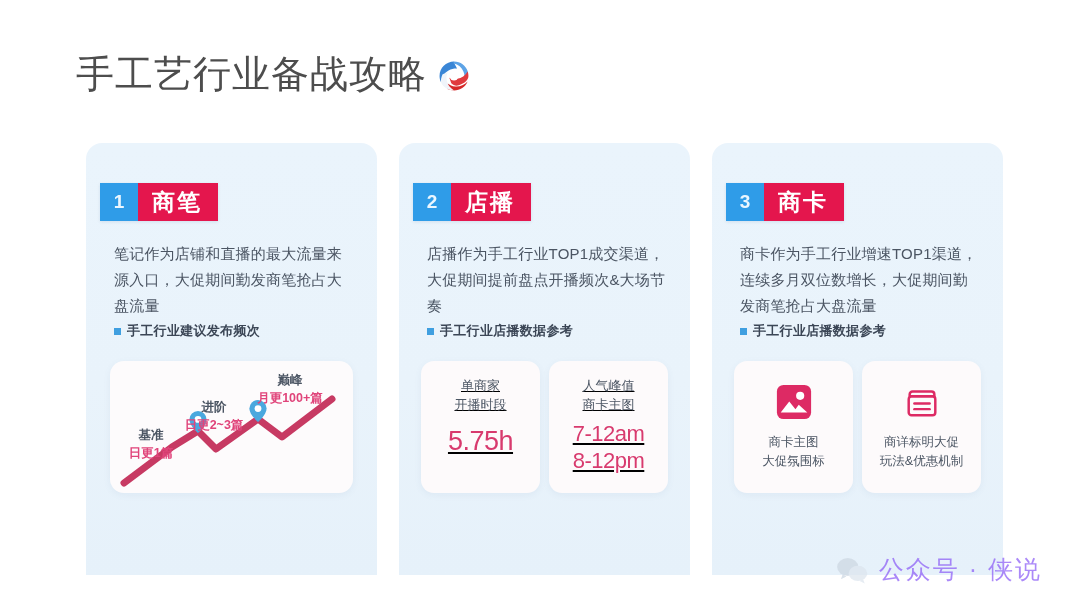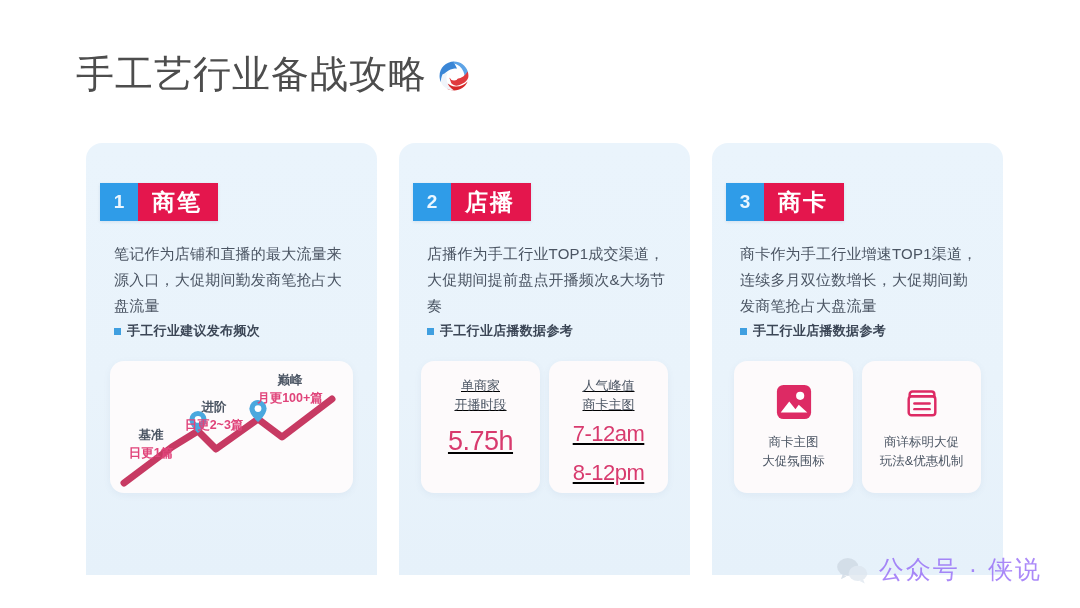--- a/index.html
+++ b/index.html
@@ -314,21 +314,21 @@
           <div>开播时段</div>
         </div>
         <div class="stat-value">5.75h</div>
       </div>
       <div class="stat-tile">
         <div class="stat-label">
           <div>人气峰值</div>
           <div>商卡主图</div>
         </div>
         <div class="stat-value small">7-12am</div>
-        <div class="stat-value small" style="margin-top:12px">8-12pm</div>
+        <div class="stat-value small" style="margin-top:0">8-12pm</div>
       </div>
     </div>
   </div>
 
   <div class="card">
     <div class="badge">
       <div class="badge-num">3</div>
       <div class="badge-label">商卡</div>
     </div>
     <div class="desc">商卡作为手工行业增速TOP1渠道，连续多月双位数增长，大促期间勤发商笔抢占大盘流量</div>

